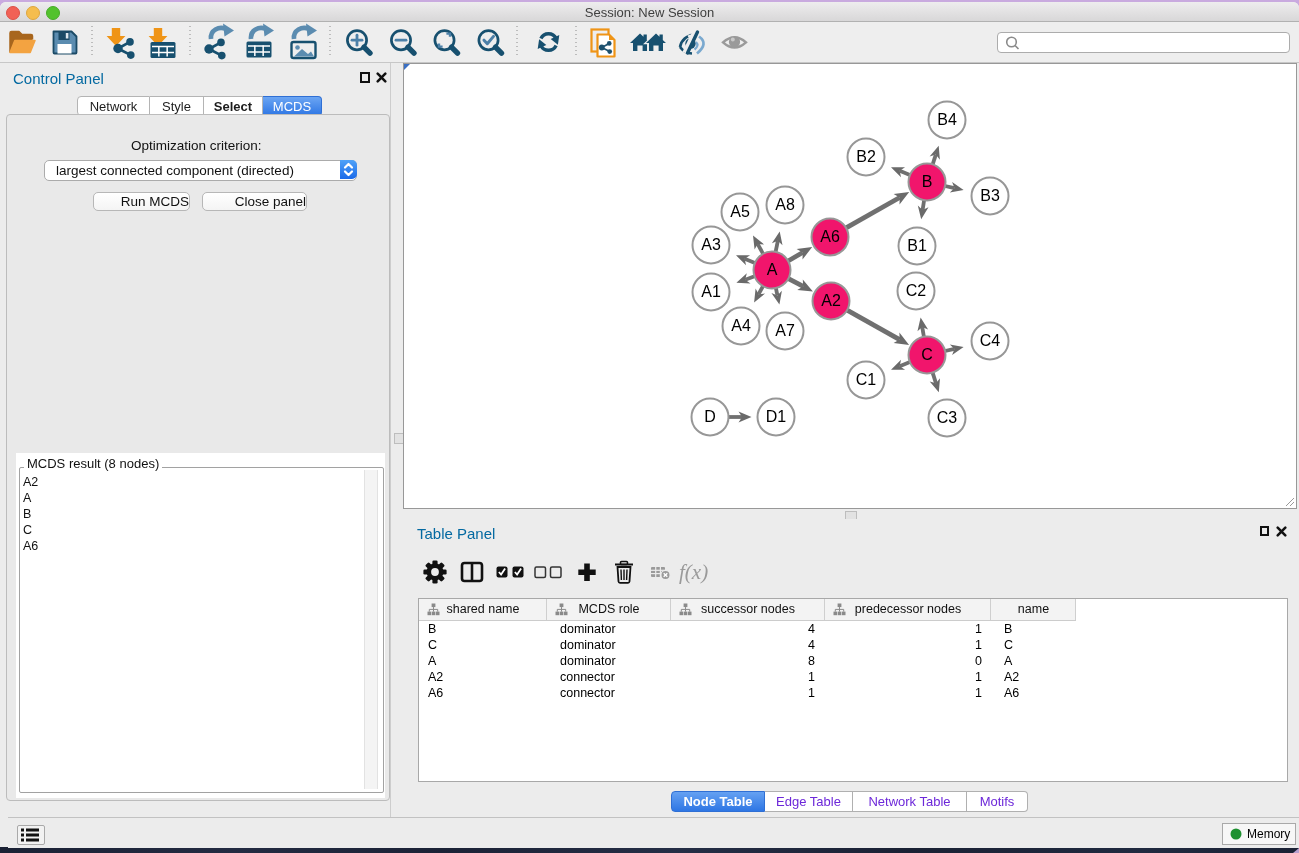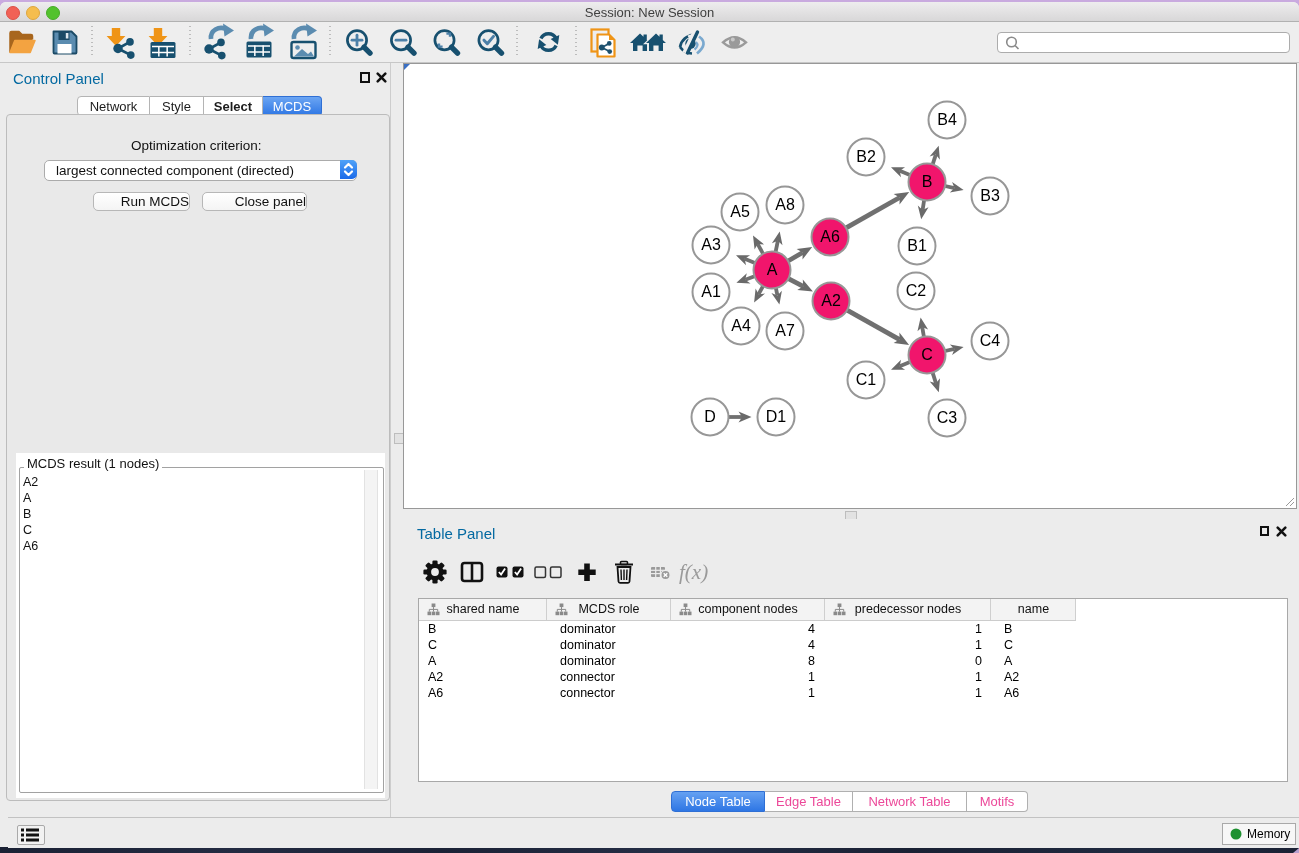--- a/index.html
+++ b/index.html
@@ -49,24 +49,24 @@
 #nettitle{left:0;top:0;width:892px;height:21px;background:linear-gradient(#f0f0f0,#d9d9d9);border-bottom:1px solid #b0b0b0;}
 #netfocus{left:0;top:0;width:0;height:0;border-top:6px solid #3a6fc3;border-right:6px solid transparent;}
 
 #tpanel{left:403px;top:517px;width:896px;height:298px;background:#ececec;}
 #tablebox{left:15px;top:79px;width:870px;height:184px;background:#fff;border:1px solid #a8a8a8;box-sizing:border-box;padding-left:40px;}
 .thead{height:21px;background:#f3f3f3;border-bottom:1px solid #cccccc;font-size:12.5px;color:#111;}
 .hcol{position:absolute;top:0;height:21px;border-right:1px solid #cfcfcf;}
 .trow{position:absolute;font-size:12.5px;color:#000;height:16px;line-height:16px;}
 .bottabs{position:absolute;display:flex;}
 .btab{box-sizing:border-box;height:21px;line-height:20px;text-align:center;font-size:13px;
-  background:#fff;border:1px solid #b0b0b0;border-left:none;color:#ec4899;}
+  background:#fff;border:1px solid #b0b0b0;border-left:none;color:#6d28d9;}
 .btab.first{border-left:1px solid #b0b0b0;border-radius:4px 0 0 4px;}
 .btab.last{border-radius:0 4px 4px 0;}
-.btab.sel{background:linear-gradient(#65a1f2,#2e76e4);border-color:#2f6fd4;color:#fff;}
+.btab.sel{background:linear-gradient(#65a1f2,#2e76e4);border-color:#2f6fd4;color:#fff;font-weight:bold;}
 
 #statusbar{left:8px;top:815px;width:1299px;height:30px;background:#ececec;border-top:1px solid #c2c2c2;}
 #memorybtn{left:1214px;top:5px;width:74px;height:22px;background:#f7f7f7;border:1px solid #a9a9a9;box-sizing:border-box;font-size:12px;color:#000;}
 #listbtn{left:9px;top:7px;width:28px;height:20px;background:#f2f2f2;border:1px solid #a9a9a9;box-sizing:border-box;border-radius:2px;}
 </style>
 </head>
 <body>
 <div id="desknavy" class="abs"></div>
 <div class="abs" style="left:1293px;top:848px;width:0;height:0;border-bottom:5px solid #b9a0cf;border-left:6px solid transparent;"></div>
 <div id="mainwin" class="abs">
@@ -202,21 +202,21 @@
           <svg class="abs" style="left:2px;top:2px;" width="13" height="15" viewBox="0 0 13 15">
             <path d="M3 5.5 L6.5 2 L10 5.5" fill="none" stroke="#fff" stroke-width="2.2" stroke-linecap="round" stroke-linejoin="round"></path>
             <path d="M3 9.5 L6.5 13 L10 9.5" fill="none" stroke="#fff" stroke-width="2.2" stroke-linecap="round" stroke-linejoin="round"></path>
           </svg>
         </div>
       </div>
       <div class="abs btn" style="left:86px;top:77px;width:97px;height:19px;line-height:18px;">Run MCDS</div>
       <div class="abs btn" style="left:195px;top:77px;width:105px;height:19px;line-height:18px;">Close panel</div>
       <div id="resultwrap" class="abs">
         <div id="fieldset" class="abs"></div>
-        <div id="legend" class="abs">MCDS result (1 nodes)</div>
+        <div id="legend" class="abs">MCDS result (8 nodes)</div>
         <div id="mlist" class="abs">A2<br>A<br>B<br>C<br>A6</div>
         <div id="mscroll" class="abs"></div>
       </div>
     </div>
   </div>
   <div id="vsplit" class="abs">
       <div class="abs h"></div>
     </div>
   <div id="netwin" class="abs">
     <div id="netfocus" class="abs"></div>
@@ -376,21 +376,21 @@
             <rect x="4.6" y="0.5" width="3.8" height="3.6"></rect>
             <rect x="0.5" y="8.6" width="3.6" height="3.6"></rect>
             <rect x="4.7" y="8.6" width="3.6" height="3.6"></rect>
             <rect x="8.9" y="8.6" width="3.6" height="3.6"></rect>
           </g>
           <g stroke="#8a8a8a" stroke-width="1" fill="none">
             <path d="M6.5,4.1 V6.4 M2.3,8.6 V6.4 H10.7 V8.6 M6.5,6.4 V8.6"></path>
           </g>
         </svg>
         <div class="hcol" style="left:252px;width:153px;"></div>
-        <div class="abs" style="left:252px;top:3px;width:154px;text-align:center;font-size:12.5px;color:#111;">component nodes</div>
+        <div class="abs" style="left:252px;top:3px;width:154px;text-align:center;font-size:12.5px;color:#111;">successor nodes</div>
         <svg class="abs" style="left:260px;top:4px" width="13" height="13" viewBox="0 0 13 13">
           <g fill="#8a8a8a">
             <rect x="4.6" y="0.5" width="3.8" height="3.6"></rect>
             <rect x="0.5" y="8.6" width="3.6" height="3.6"></rect>
             <rect x="4.7" y="8.6" width="3.6" height="3.6"></rect>
             <rect x="8.9" y="8.6" width="3.6" height="3.6"></rect>
           </g>
           <g stroke="#8a8a8a" stroke-width="1" fill="none">
             <path d="M6.5,4.1 V6.4 M2.3,8.6 V6.4 H10.7 V8.6 M6.5,6.4 V8.6"></path>
           </g>

